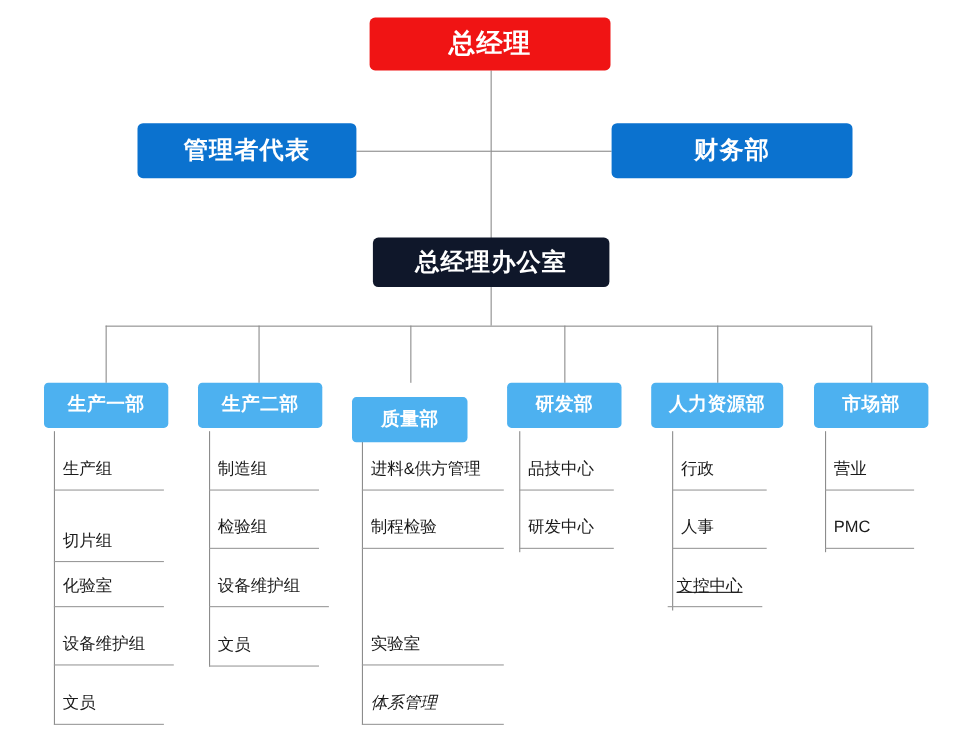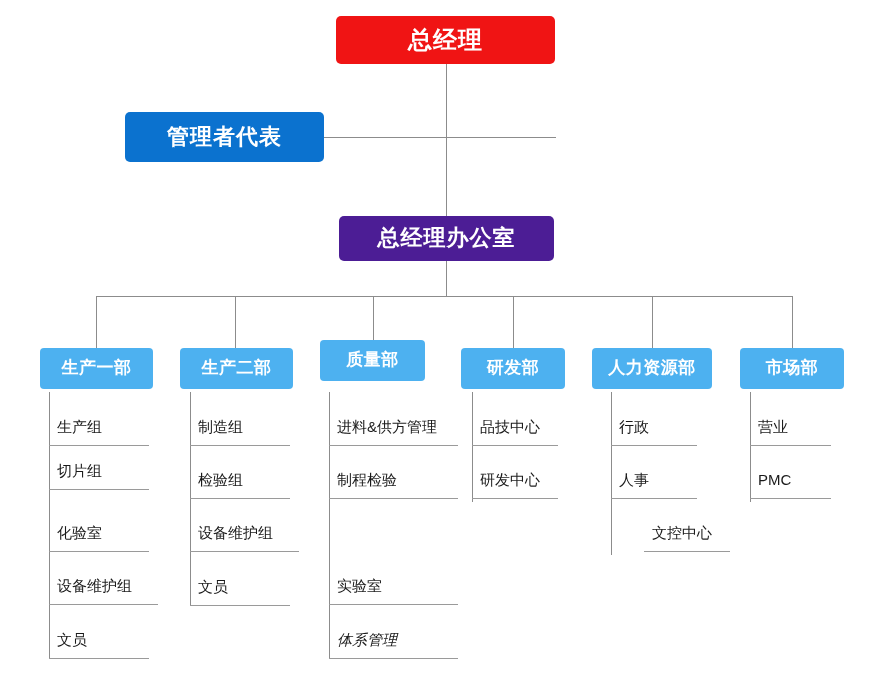--- a/index.html
+++ b/index.html
@@ -34,21 +34,21 @@
     background: #f01414;
     font-size: 24px;
     letter-spacing: 1px;
   }
   .node-blue {
     background: #0b72cf;
     font-size: 22px;
     letter-spacing: 1px;
   }
   .node-office {
-    background: #4c1d95;
+    background: #0f172a;
     font-size: 22px;
     letter-spacing: 1px;
   }
   .node-dept {
     background: #4db1f0;
     font-size: 17px;
     letter-spacing: 0.5px;
     border-radius: 4px;
   }
   .leaf {
@@ -100,48 +100,51 @@
   <div class="line vline" style="left:750px; top:392px; height:110px;"></div>
 
   <div class="node node-top" style="left:336px; top:16px; width:219px; height:48px;">
     <span>总经理</span>
   </div>
 
   <div class="node node-blue" style="left:125px; top:112px; width:199px; height:50px;">
     <span>管理者代表</span>
   </div>
 
+  <div class="node node-blue" style="left:556px; top:112px; width:219px; height:50px;">
+    <span>财务部</span>
+  </div>
 
   <div class="node node-office" style="left:339px; top:216px; width:215px; height:45px;">
     <span>总经理办公室</span>
   </div>
 
   <div class="node node-dept" style="left:40px; top:348px; width:113px; height:41px;">
     <span>生产一部</span>
   </div>
   <div class="node node-dept" style="left:180px; top:348px; width:113px; height:41px;">
     <span>生产二部</span>
   </div>
-  <div class="node node-dept" style="left:320px; top:340px; width:105px; height:41px;">
+  <div class="node node-dept" style="left:320px; top:361px; width:105px; height:41px;">
     <span>质量部</span>
   </div>
   <div class="node node-dept" style="left:461px; top:348px; width:104px; height:41px;">
     <span>研发部</span>
   </div>
   <div class="node node-dept" style="left:592px; top:348px; width:120px; height:41px;">
     <span>人力资源部</span>
   </div>
   <div class="node node-dept" style="left:740px; top:348px; width:104px; height:41px;">
     <span>市场部</span>
   </div>
 
   <div class="leaf" style="left:49px; top:418px; width:100px; height:28px;">
     <span>生产组</span>
   </div>
-  <div class="leaf" style="left:49px; top:462px; width:100px; height:28px;">
+  <div class="leaf" style="left:49px; top:483px; width:100px; height:28px;">
     <span>切片组</span>
   </div>
   <div class="leaf" style="left:49px; top:524px; width:100px; height:28px;">
     <span>化验室</span>
   </div>
   <div class="leaf" style="left:49px; top:577px; width:109px; height:28px;">
     <span>设备维护组</span>
   </div>
   <div class="leaf" style="left:49px; top:631px; width:100px; height:28px;">
     <span>文员</span>
@@ -179,21 +182,21 @@
   <div class="leaf" style="left:472px; top:471px; width:86px; height:28px;">
     <span>研发中心</span>
   </div>
 
   <div class="leaf" style="left:611px; top:418px; width:86px; height:28px;">
     <span>行政</span>
   </div>
   <div class="leaf" style="left:611px; top:471px; width:86px; height:28px;">
     <span>人事</span>
   </div>
-  <div class="leaf" style="left:644px; top:524px; width:86px; height:28px;">
+  <div class="leaf" style="left:607px; top:524px; width:86px; height:28px;text-decoration:underline;">
     <span>文控中心</span>
   </div>
 
   <div class="leaf" style="left:750px; top:418px; width:81px; height:28px;">
     <span>营业</span>
   </div>
   <div class="leaf" style="left:750px; top:471px; width:81px; height:28px;">
     <span>PMC</span>
   </div>
 

